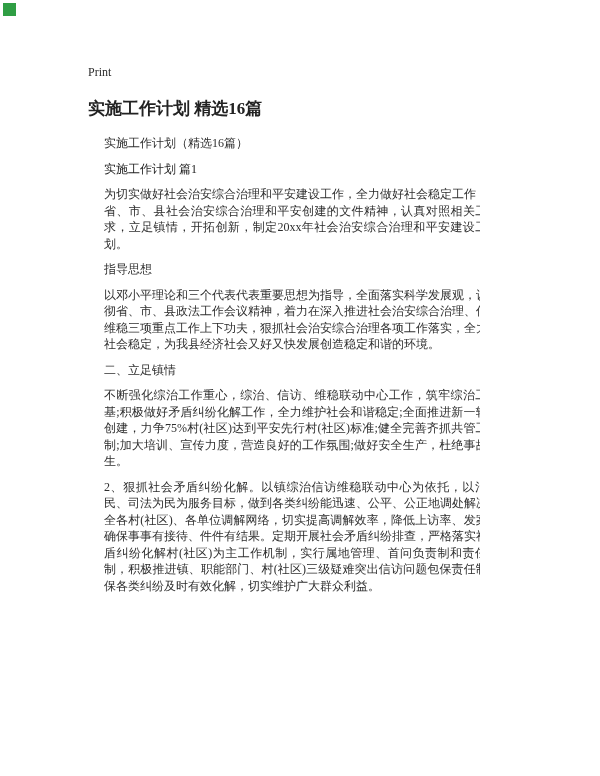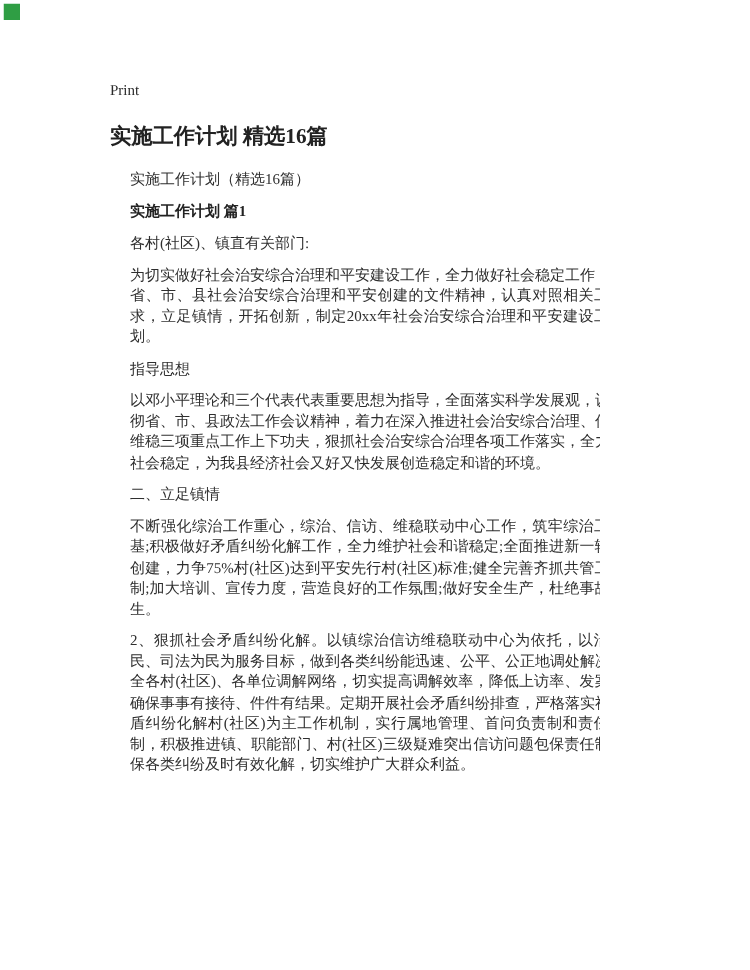--- a/index.html
+++ b/index.html
@@ -48,42 +48,41 @@
     color: #222222;
   }
   .block {
     margin: 0 0 9px 16px;
     font-size: 12px;
     line-height: 16.5px;
     text-align: justify;
     color: #2e2e2e;
   }
   .block.bold {
-    font-weight: bold;
+    font-weight: normal;
     color: #222222;
   }
 </style>
 </head>
 <body>
 
 <div class="page">
 
   <div class="corner-marker"></div>
 
   <div class="print-label">Print</div>
 
   <div class="doc">
 
     <h1 class="doc-title">实施工作计划 精选16篇</h1>
 
     <p class="block">实施工作计划（精选16篇）</p>
 
     <p class="block bold">实施工作计划 篇1</p>
 
-    <p class="block">各村(社区)、镇直有关部门:</p>
 
     <p class="block">为切实做好社会治安综合治理和平安建设工作，全力做好社会稳定工作，按照省、市、县社会治安综合治理和平安创建的文件精神，认真对照相关工作要求，立足镇情，开拓创新，制定20xx年社会治安综合治理和平安建设工作计划。</p>
 
     <p class="block">指导思想</p>
 
     <p class="block">以邓小平理论和三个代表代表重要思想为指导，全面落实科学发展观，认真贯彻省、市、县政法工作会议精神，着力在深入推进社会治安综合治理、信访、维稳三项重点工作上下功夫，狠抓社会治安综合治理各项工作落实，全力维护社会稳定，为我县经济社会又好又快发展创造稳定和谐的环境。</p>
 
     <p class="block">二、立足镇情</p>
 
     <p class="block">不断强化综治工作重心，综治、信访、维稳联动中心工作，筑牢综治工作根基;积极做好矛盾纠纷化解工作，全力维护社会和谐稳定;全面推进新一轮平安创建，力争75%村(社区)达到平安先行村(社区)标准;健全完善齐抓共管工作机制;加大培训、宣传力度，营造良好的工作氛围;做好安全生产，杜绝事故的发生。</p>

